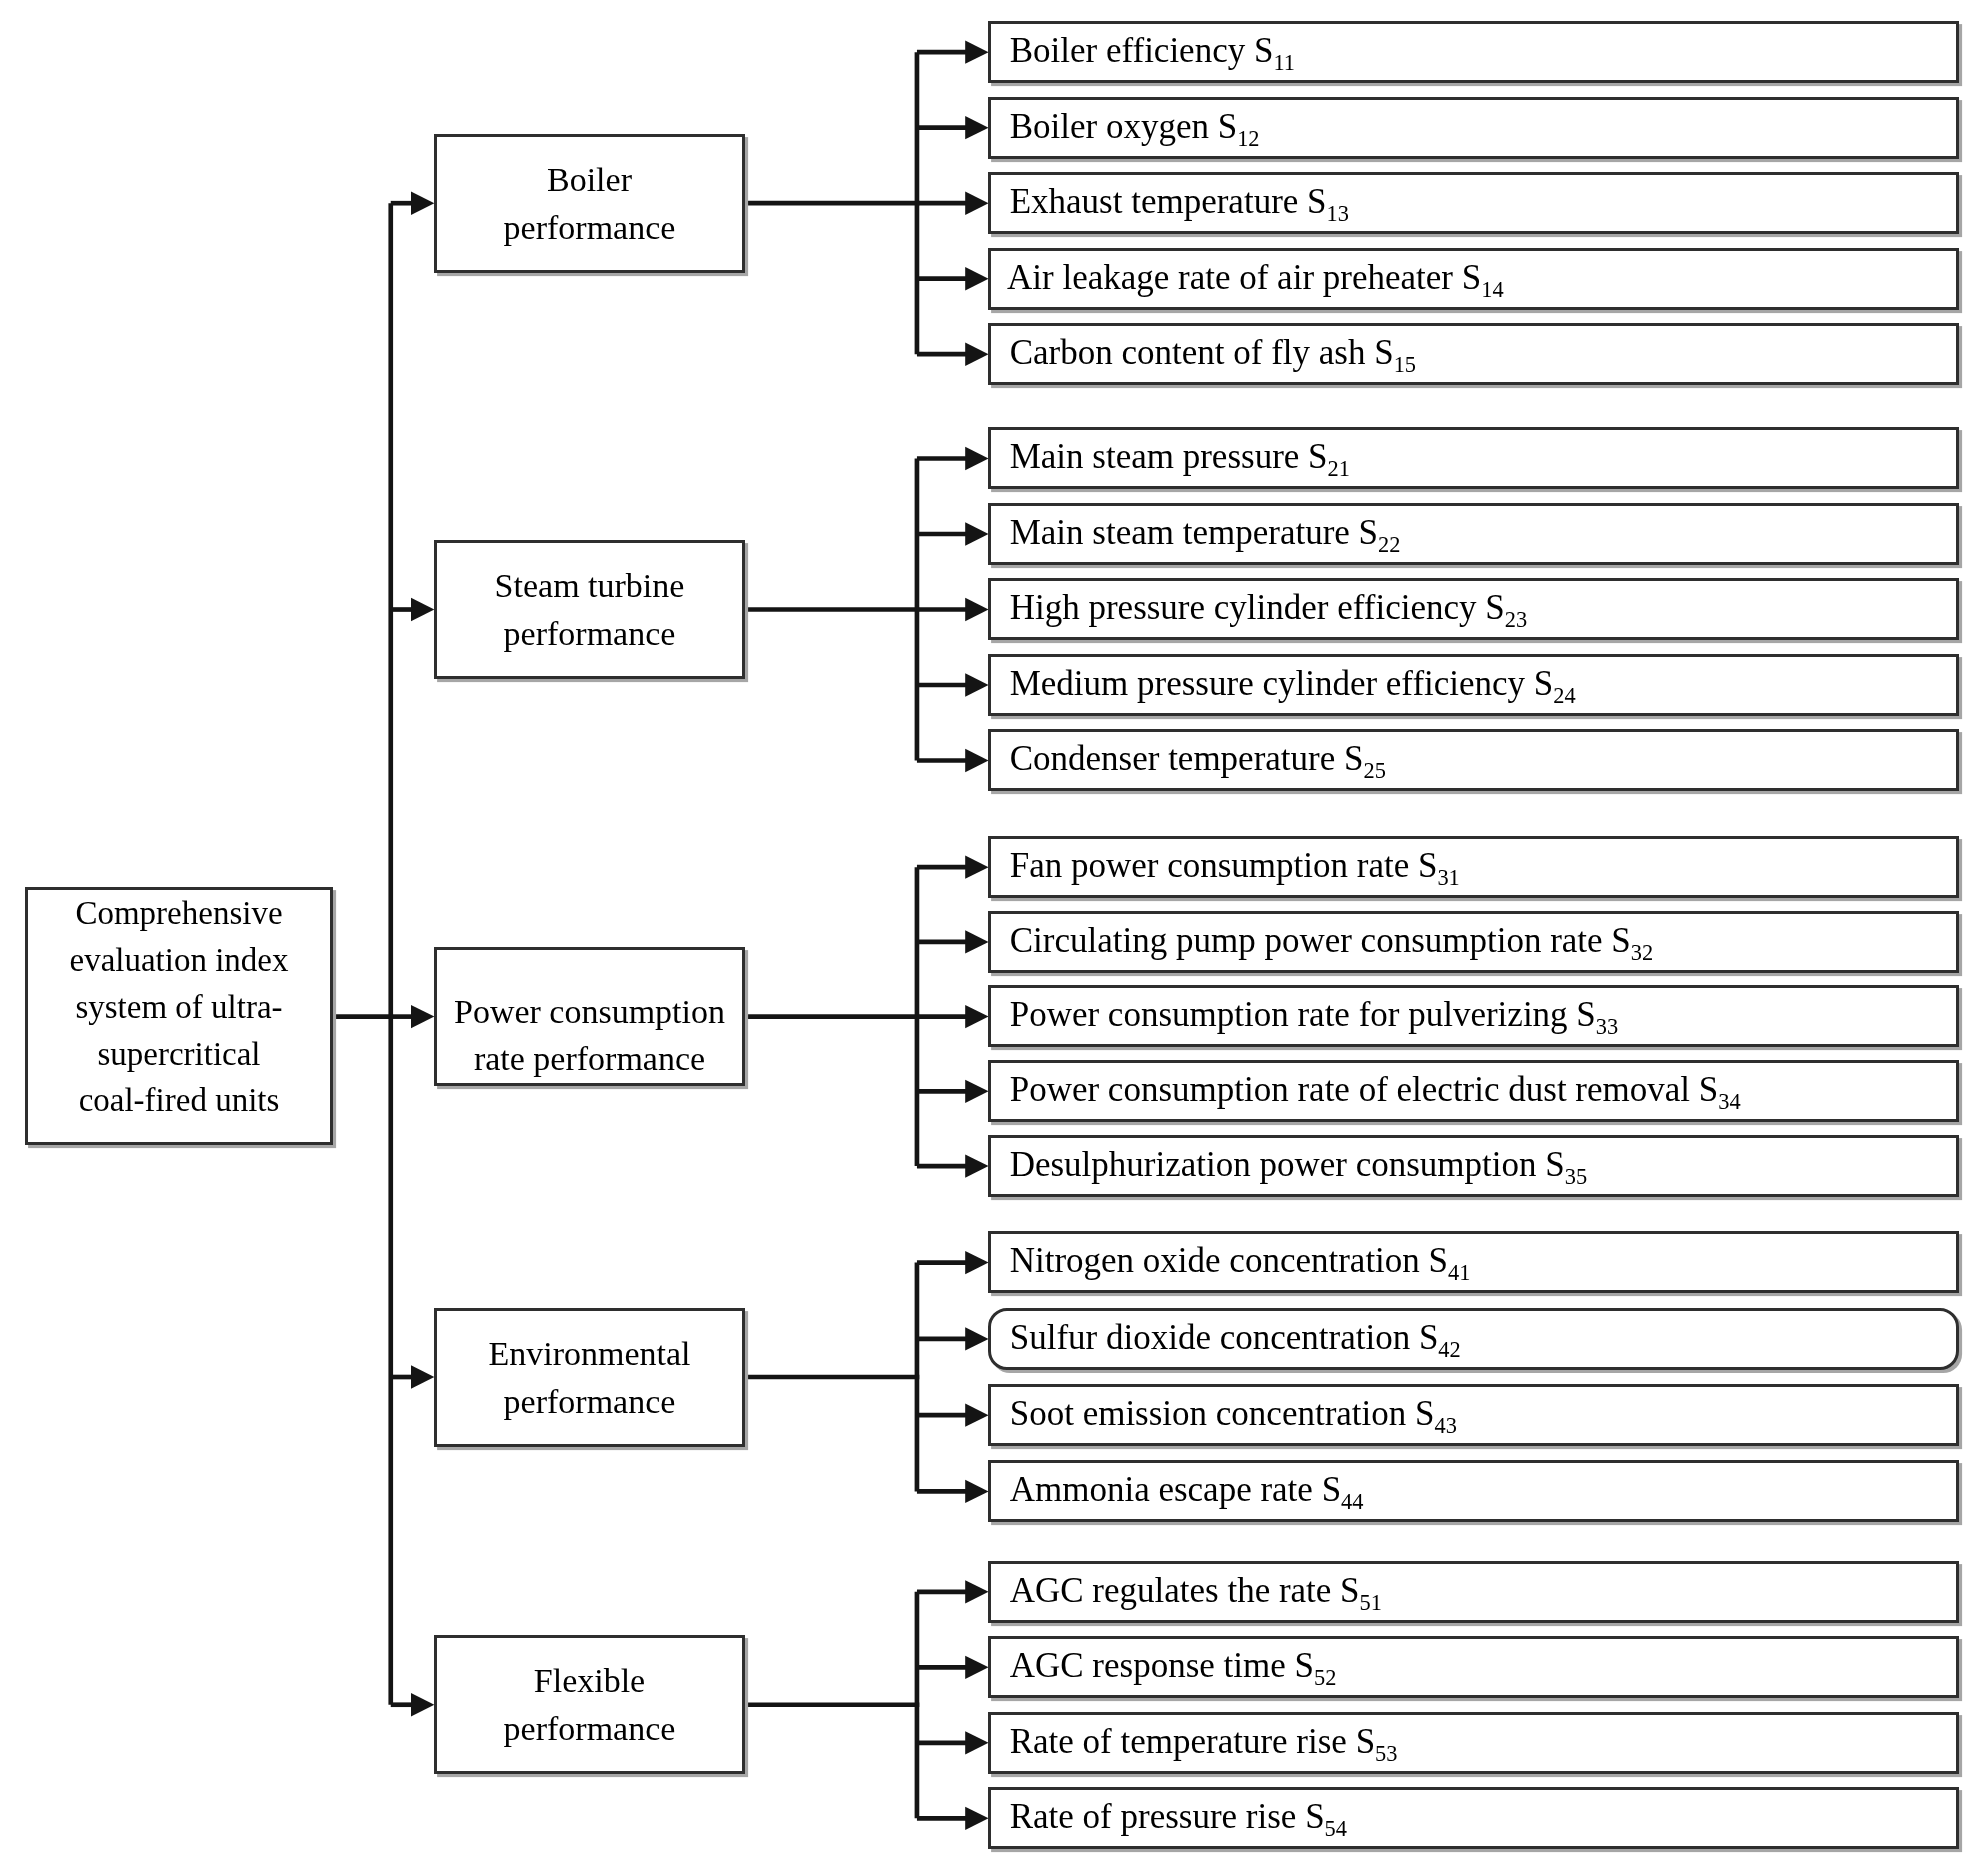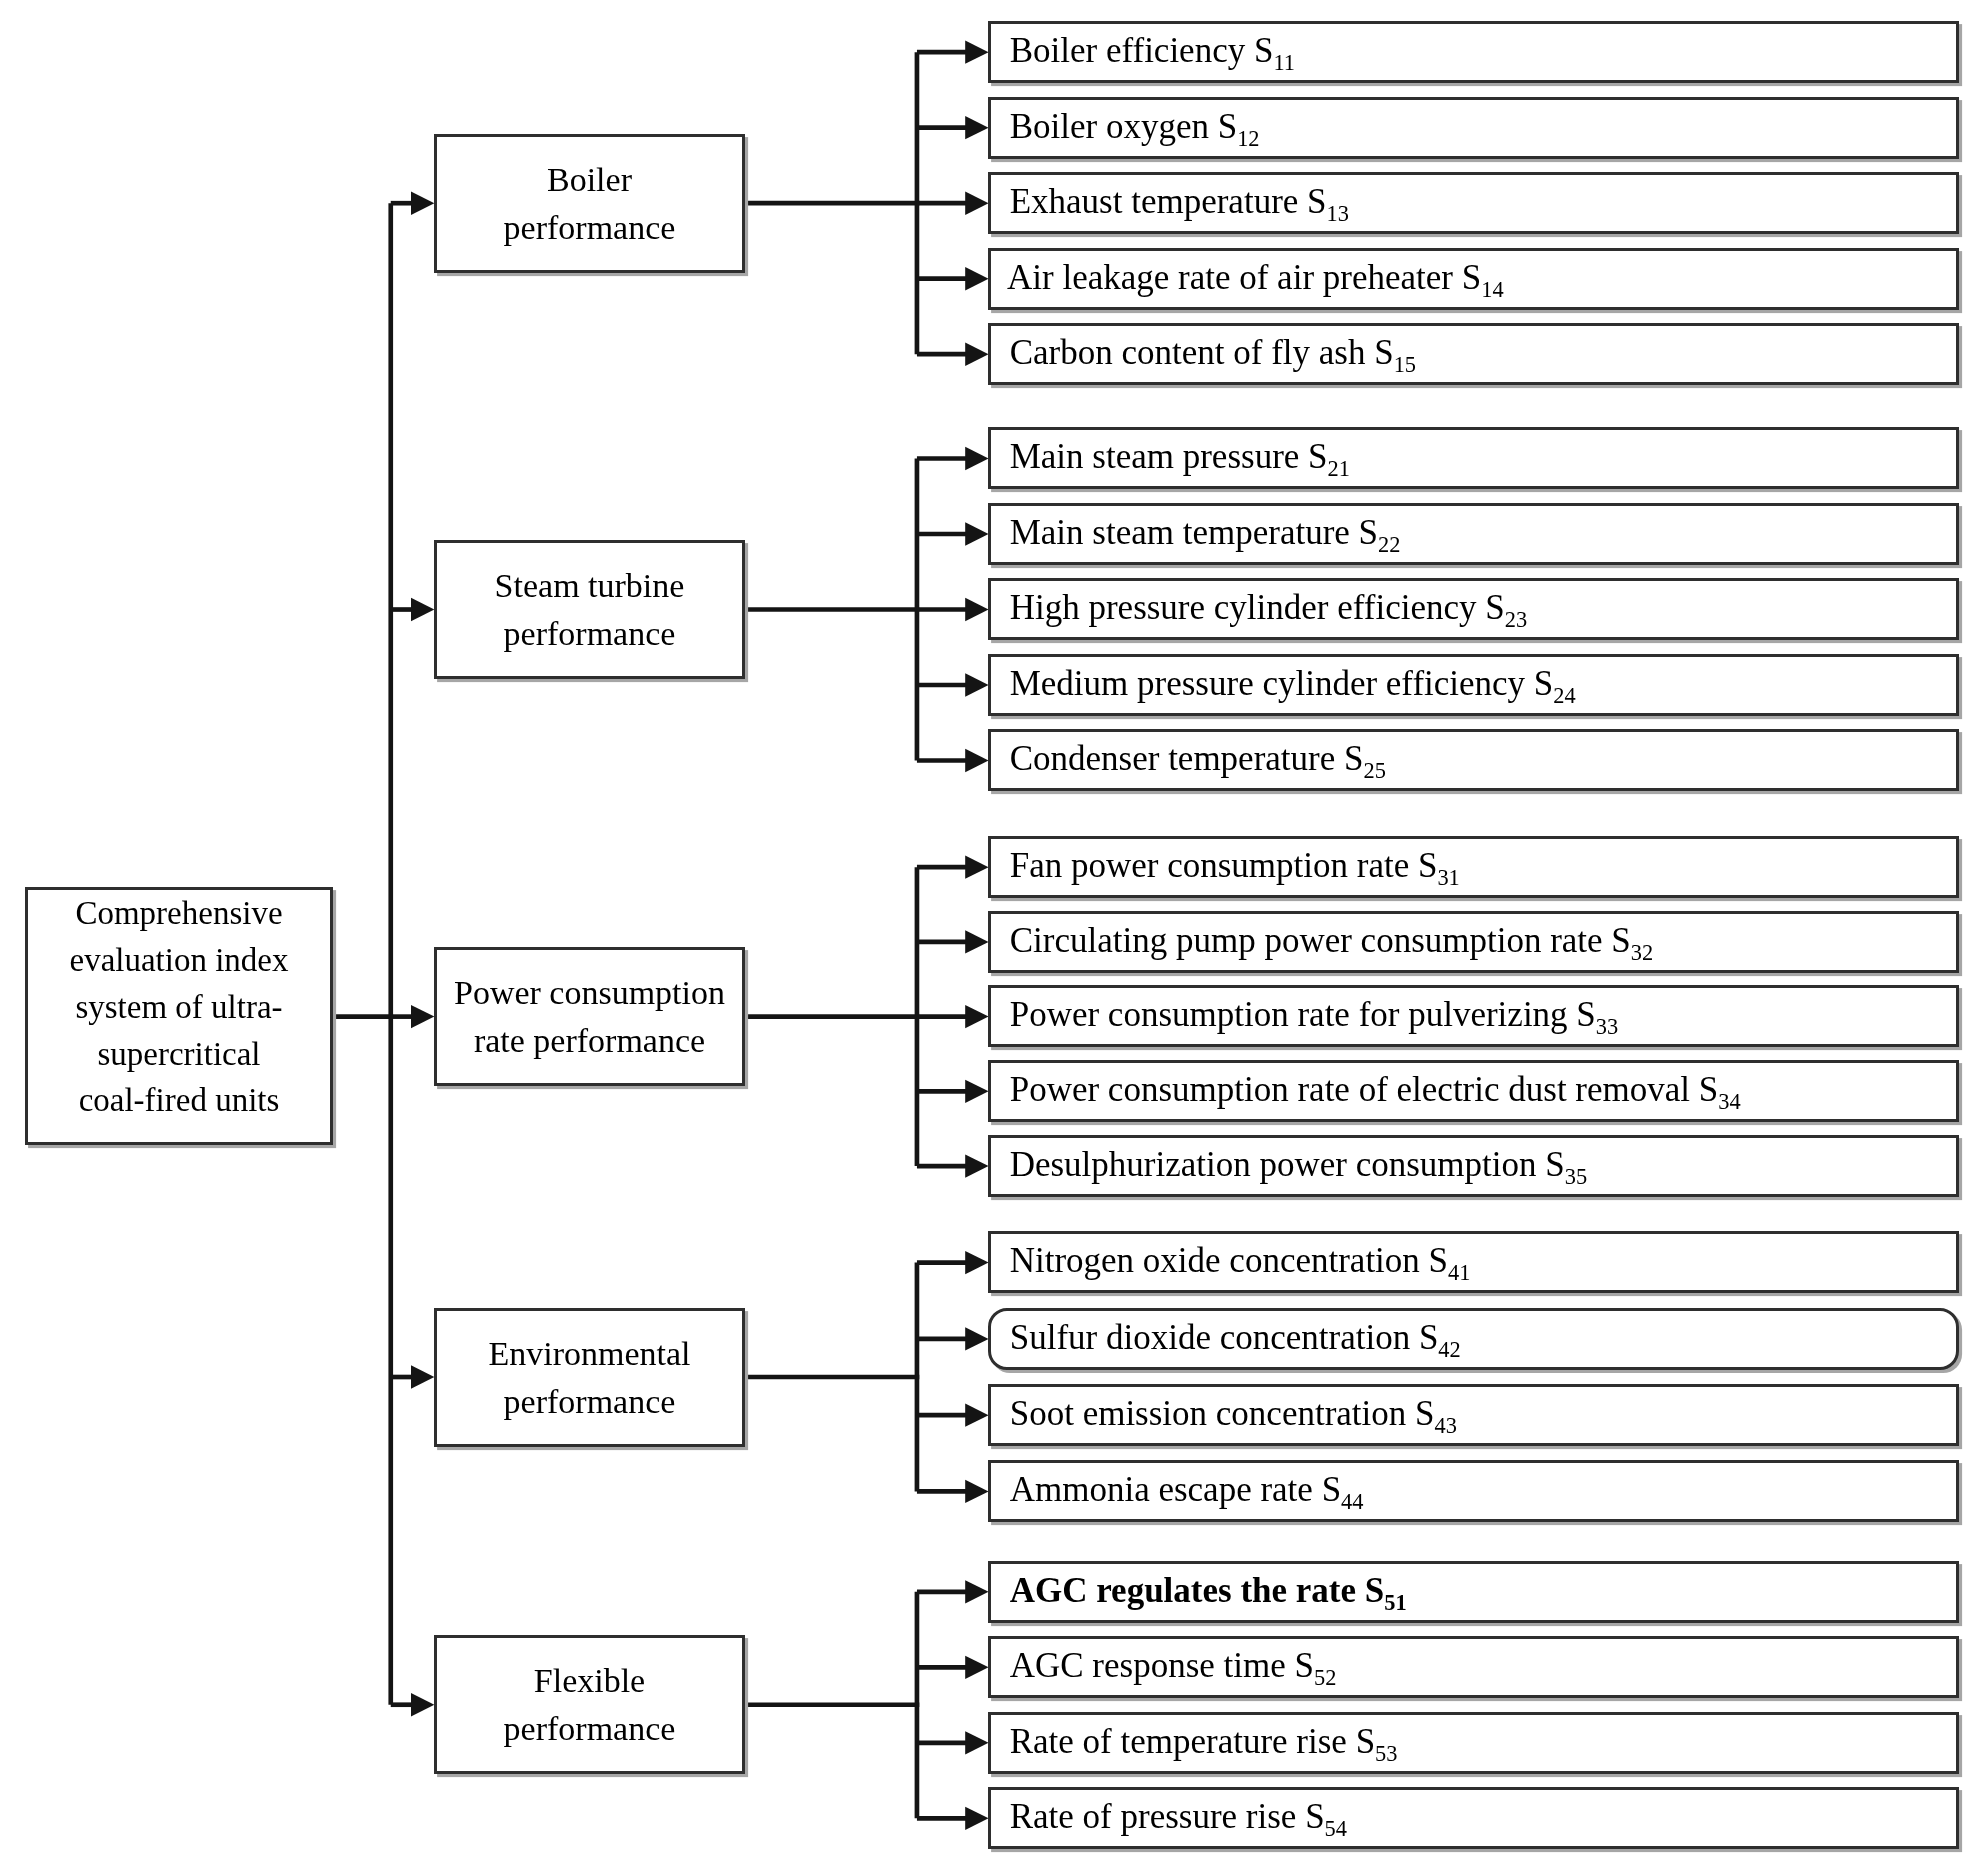--- a/index.html
+++ b/index.html
@@ -114,21 +114,21 @@
   </div>
 
   <div class="box cat" style="top: 134px;">
     <span class="ln">Boiler</span>
     <span class="ln">performance</span>
   </div>
   <div class="box cat" style="top: 540px;">
     <span class="ln">Steam turbine</span>
     <span class="ln">performance</span>
   </div>
-  <div class="box cat" style="top: 947px;">
+  <div class="box cat" style="top: 947px; justify-content: flex-end;">
     <span class="ln">Power consumption</span>
     <span class="ln">rate performance</span>
   </div>
   <div class="box cat" style="top: 1308px;">
     <span class="ln">Environmental</span>
     <span class="ln">performance</span>
   </div>
   <div class="box cat" style="top: 1635px;">
     <span class="ln">Flexible</span>
     <span class="ln">performance</span>
@@ -150,19 +150,19 @@
   <div class="box leaf" style="top: 911px;"><span>Circulating pump power consumption rate S</span><sub>32</sub></div>
   <div class="box leaf" style="top: 985px;"><span>Power consumption rate for pulverizing S</span><sub>33</sub></div>
   <div class="box leaf" style="top: 1060px;"><span>Power consumption rate of electric dust removal S</span><sub>34</sub></div>
   <div class="box leaf" style="top: 1135px;"><span>Desulphurization power consumption S</span><sub>35</sub></div>
 
   <div class="box leaf" style="top: 1231px;"><span>Nitrogen oxide concentration S</span><sub>41</sub></div>
   <div class="box leaf" style="top: 1308px; border-radius: 19px;"><span>Sulfur dioxide concentration S</span><sub>42</sub></div>
   <div class="box leaf" style="top: 1384px;"><span>Soot emission concentration S</span><sub>43</sub></div>
   <div class="box leaf" style="top: 1460px;"><span>Ammonia escape rate S</span><sub>44</sub></div>
 
-  <div class="box leaf" style="top: 1561px; font-weight: bold;"><span>AGC regulates the rate S</span><sub>51</sub></div>
+  <div class="box leaf" style="top: 1561px;"><span>AGC regulates the rate S</span><sub>51</sub></div>
   <div class="box leaf" style="top: 1636px;"><span>AGC response time S</span><sub>52</sub></div>
   <div class="box leaf" style="top: 1712px;"><span>Rate of temperature rise S</span><sub>53</sub></div>
   <div class="box leaf" style="top: 1787px;"><span>Rate of pressure rise S</span><sub>54</sub></div>
 
 </div>
 
 
 </body></html>

